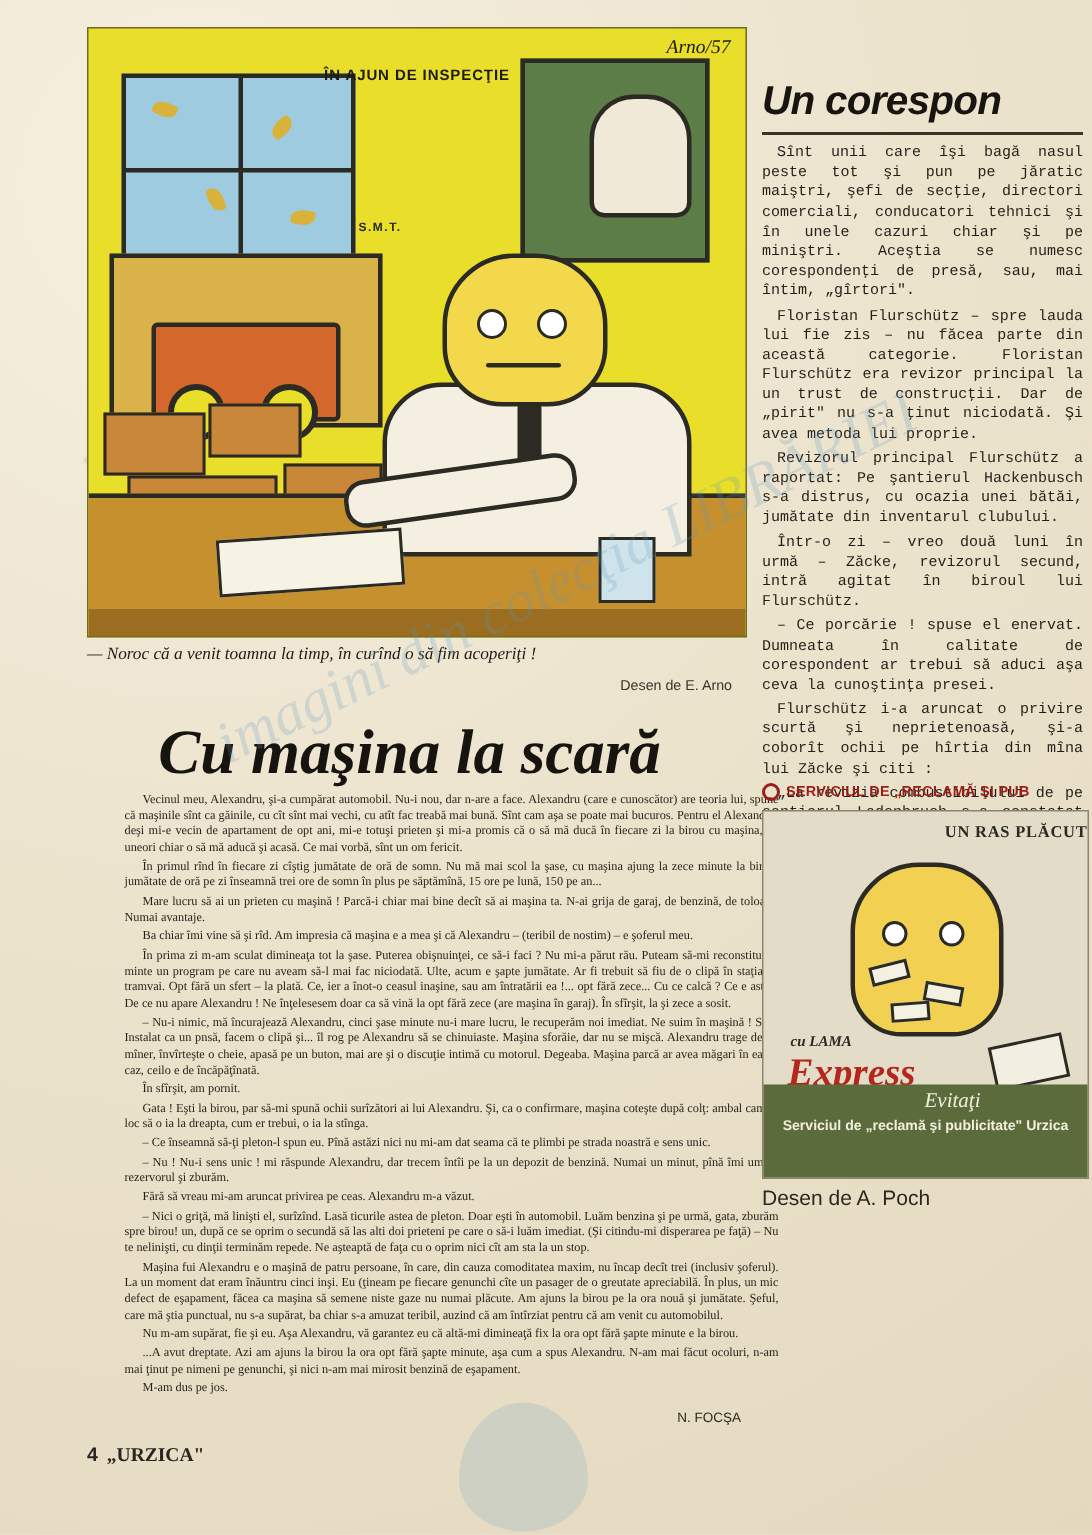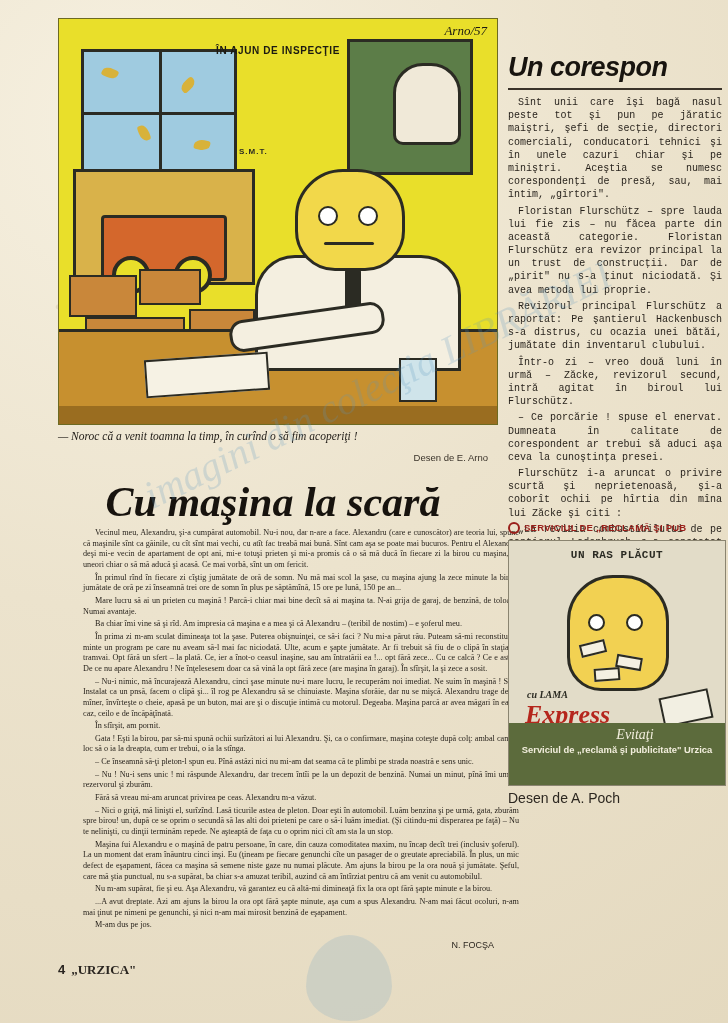--- a/index.html
+++ b/index.html
@@ -133,22 +133,22 @@
   }
   .ad-head .dot{
     display:inline-block;width:8px;height:8px;border:2px solid #9a1f1a;border-radius:50%;
     margin-right:4px;vertical-align:middle;
   }
   .ad{
     position:absolute;left:508px;top:540px;width:216px;height:244px;
     background:#e2dcc8;border:1px solid #8a8470;
   }
   .ad-title{
-    position:absolute;left:0;top:8px;width:100%;text-align:center;
-    font-family:Liberation Mono, monospace;font-weight:bold;font-size:11px;color:#2b2b23;
+    position:absolute;left:0;top:8px;width:100%;text-align:right;
+    font-family:Liberation Serif, serif;font-weight:bold;font-size:11px;color:#2b2b23;
     letter-spacing:.5px;
   }
   .face{
     position:absolute;left:58px;top:34px;width:96px;height:110px;background:#f2d152;
     border:3px solid #2b2b23;border-radius:46px 46px 34px 34px;
   }
   .eye{position:absolute;top:36px;width:13px;height:13px;background:#fff;border:2px solid #2b2b23;border-radius:50%;}
   .eye.l{left:18px;}.eye.r{left:56px;}
   .plaster{position:absolute;width:22px;height:9px;background:#f4f0e2;border:2px solid #2b2b23;}
   .brand{

